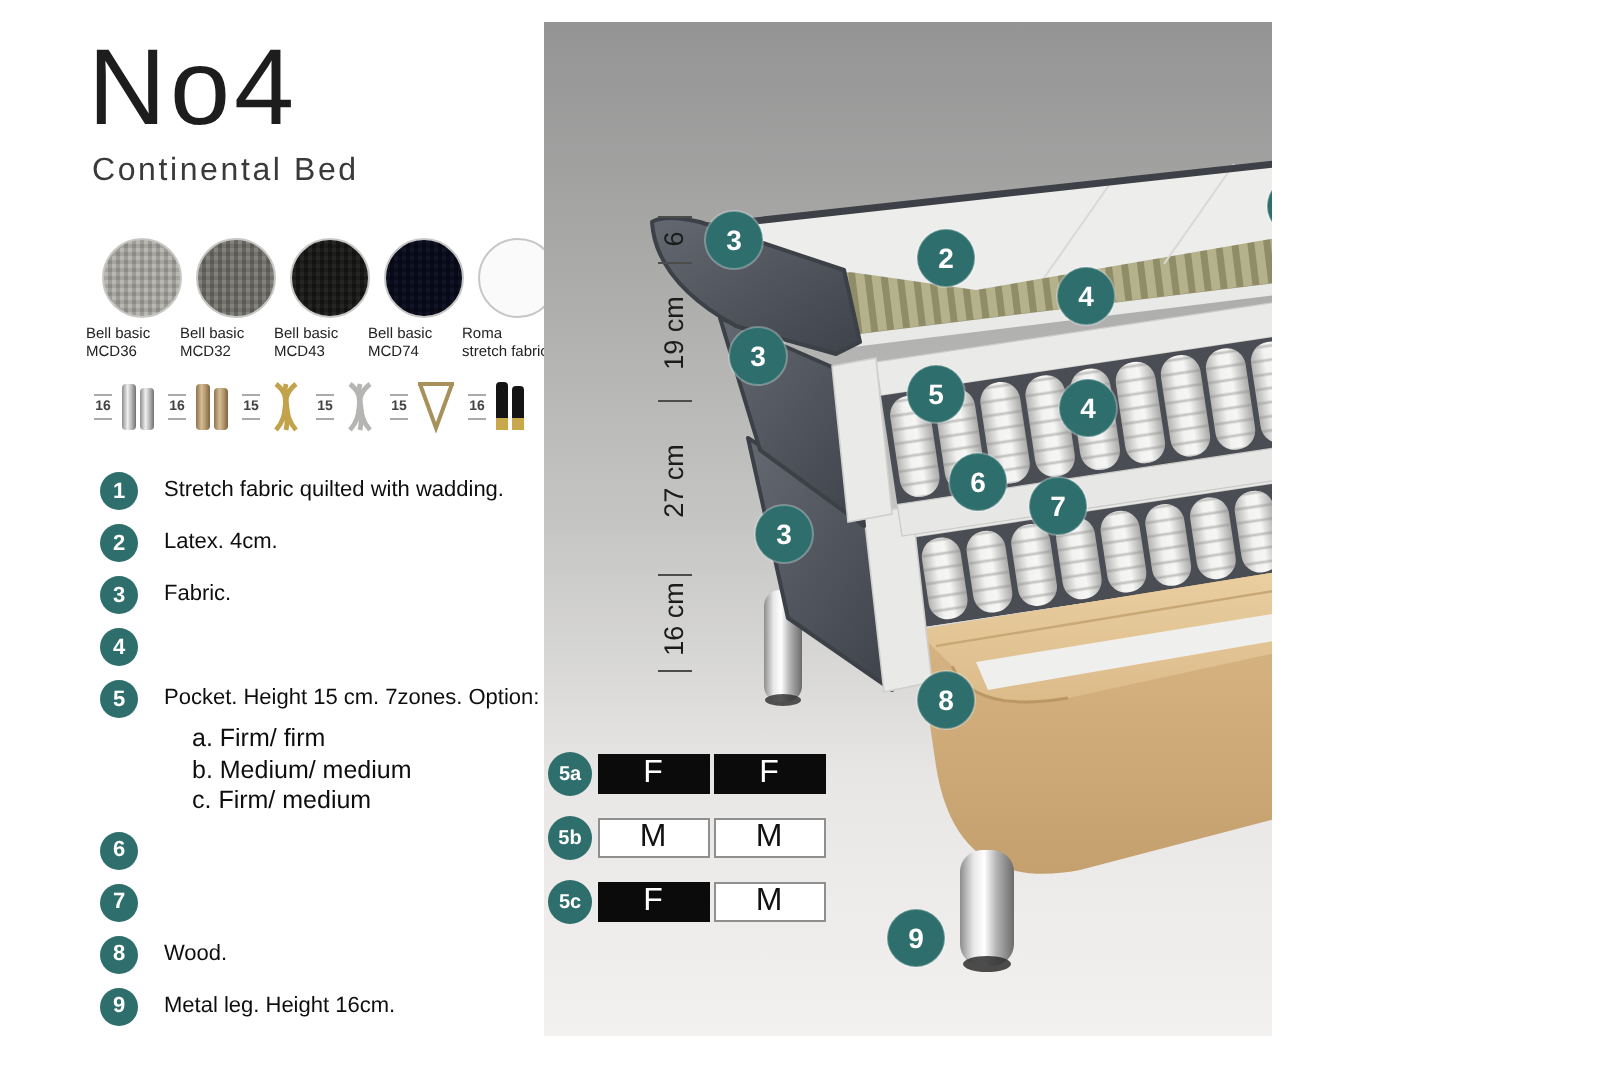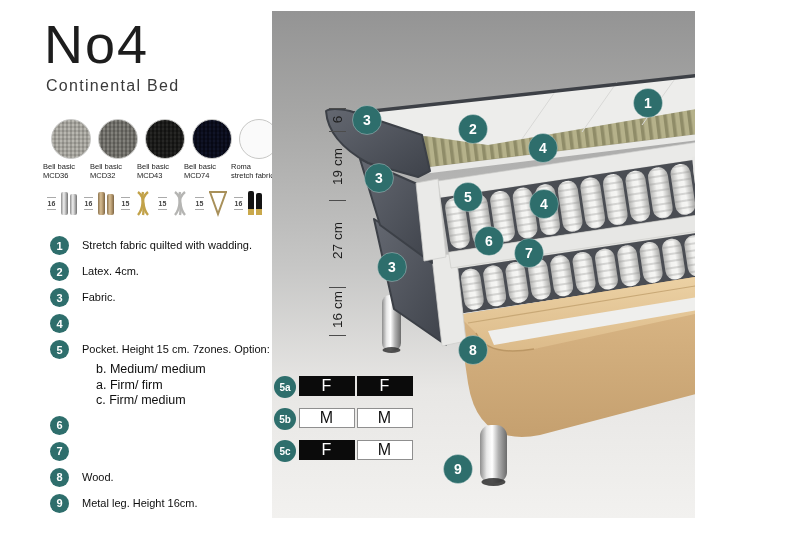--- a/index.html
+++ b/index.html
@@ -1,16 +1,16 @@
 <!DOCTYPE html>
 <html><head>
 <meta charset="utf-8">
 <style>
   html,body{margin:0;padding:0;background:#fff;}
-  .stage{position:relative;width:695px;height:533px;background:#fff;overflow:hidden;
+  .stage{position:relative;width:636px;height:533px;background:#fff;overflow:hidden;
          font-family:"Liberation Sans",sans-serif;color:#111;}
   
   .brand{position:absolute;left:44px;top:16px;}
   .brand h1{margin:0;font-size:54px;font-weight:300;letter-spacing:2px;color:#1d1d1d;line-height:1.05;}
   .brand h2{margin:4px 0 0 2px;font-size:16px;font-weight:400;letter-spacing:1.3px;color:#3a3a3a;}
   .fabrics{position:absolute;left:50px;top:119px;display:flex;gap:5px;}
   .fabric{width:42px;display:flex;flex-direction:column;align-items:center;}
   .fabric .dot{width:38px;height:38px;border-radius:50%;border:1px solid #c7c7c5;}
   .fabric .lbl{margin-top:3px;width:56px;margin-left:-7px;margin-right:-7px;text-align:left;
                font-size:7.5px;line-height:1.2;color:#222;}
@@ -33,21 +33,21 @@
          font-size:11px;font-weight:bold;display:flex;align-items:center;justify-content:center;}
   .spectext{padding-left:13px;font-size:11px;line-height:19px;color:#0e0e0e;}
   .subopts{margin:-4px 0 7px 46px;font-size:12.5px;line-height:15.5px;color:#0e0e0e;}
   
   .panel{position:absolute;left:272px;top:11px;width:493px;height:507px;overflow:hidden;
          background:linear-gradient(180deg,#949494 0%,#a8a8a7 22%,#c6c6c5 50%,#e8e7e5 75%,#f2f1ef 100%);}
   .panel svg{position:absolute;left:0;top:0;}
   .dimtick{position:absolute;left:57px;width:17px;height:0;border-top:1.6px solid #4c4c4c;}
   .dimlbl{position:absolute;left:25px;width:80px;text-align:center;font-size:13.5px;color:#1c1c1c;
           transform:rotate(-90deg);}
-  .firmrow{position:absolute;left:2px;display:flex;}
+  .firmrow{position:absolute;left:2px;display:flex;align-items:center;}
   .firmbadge{width:22px;height:22px;border-radius:50%;background:#2e6e6c;color:#fff;font-size:10px;
              font-weight:bold;display:flex;align-items:center;justify-content:center;}
   .firmbar{margin-left:3px;width:114px;height:20px;display:flex;}
   .cell{flex:1;display:flex;align-items:center;justify-content:center;font-size:16px;letter-spacing:1px;}
   .cdark{background:#0b0b0b;color:#fff;border:1px solid #0b0b0b;}
   .clight{background:#fff;color:#111;border:1px solid #8f8f8f;}
   .firmbar .cell + .cell{margin-left:2px;}
   .version{position:absolute;right:30px;bottom:12px;font-size:11px;color:#2b2b2b;}
   .svgbadge circle{fill:#2e6e6c;stroke:rgba(255,255,255,.3);stroke-width:1;}
   .svgbadge text{fill:#fff;font-size:14px;font-weight:bold;font-family:"Liberation Sans",sans-serif;
@@ -169,22 +169,22 @@
       <span class="spectext">Fabric.</span>
     </div>
     <div class="specrow">
       <span class="badge">4</span>
     </div>
     <div class="specrow">
       <span class="badge">5</span>
       <span class="spectext">Pocket. Height 15 cm. 7zones. Option:</span>
     </div>
     <div class="subopts">
+      <div>a. Firm/ firm</div>
       <div>b. Medium/ medium</div>
-      <div>a. Firm/ firm</div>
       <div>c. Firm/ medium</div>
     </div>
     <div class="specrow">
       <span class="badge">6</span>
     </div>
     <div class="specrow">
       <span class="badge">7</span>
     </div>
     <div class="specrow">
       <span class="badge">8</span>

